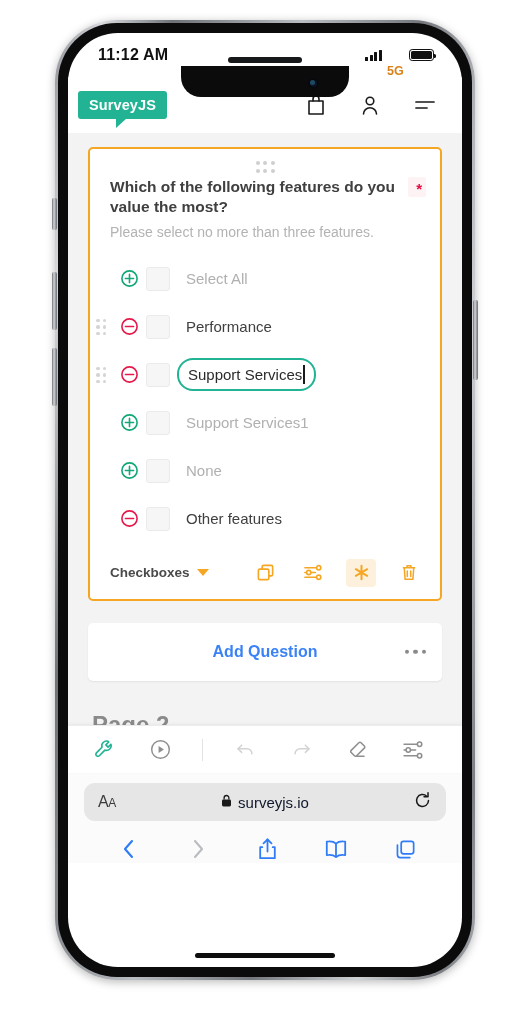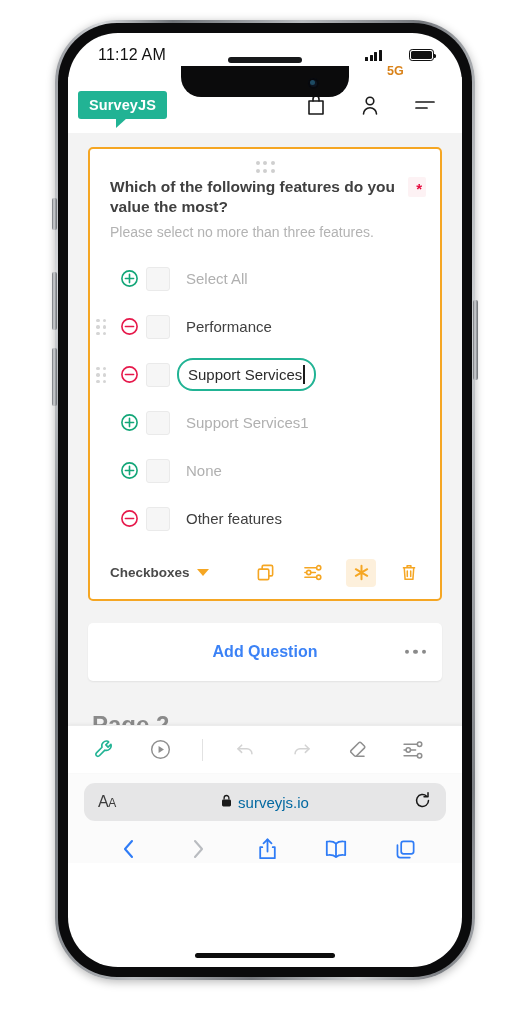--- a/index.html
+++ b/index.html
@@ -53,21 +53,21 @@
     border-radius:50%; background:#0d1420;
     box-shadow: inset 0 0 0 2px #07080c; }
   .camera::after{content:"";position:absolute;left:2px;top:2px;width:5px;height:5px;
     border-radius:50%;background:#1d4a63;}
 
   
   .statusbar {
     position: relative; height: 44px; display:flex; align-items:center;
     justify-content: space-between; padding: 0 28px 0 30px; z-index: 45;
   }
-  .sb-time { font-size: 16px; font-weight: 400; color:#111; letter-spacing:.2px; }
+  .sb-time { font-size: 16px; font-weight: 700; color:#111; letter-spacing:.2px; }
   .sb-right { display:flex; align-items:center; gap:5px; }
   .bars { display:flex; align-items:flex-end; gap:1.5px; height:11px; }
   .bars i { width:3px; background:#111; border-radius:.5px; display:block; }
   .bars i:nth-child(1){height:4px;} .bars i:nth-child(2){height:6px;}
   .bars i:nth-child(3){height:8.5px;} .bars i:nth-child(4){height:11px;}
   .net { font-size:12.5px; font-weight:600; color:#d98219; letter-spacing:.2px;margin-top:32px; }
   .batt { position:relative; width:25px; height:12px; border-radius:3.2px;
           border:1.2px solid #111; padding:1.3px; }
   .batt::after{content:"";position:absolute;right:-3.4px;top:3.5px;width:2px;height:4px;
     border-radius:0 1.5px 1.5px 0;background:#111;}
@@ -158,21 +158,21 @@
   .eb-sep{ width:1px; height:22px; background:#e2e2e2; }
 
   
   .safari { background:#fbfbfb; padding: 10px 16px 0 16px; }
   .urlbar { height:38px; background:#e6e6e7; border-radius:11px;
     display:flex; align-items:center; padding:0 14px; position:relative; }
   .aa { font-size:16px; color:#3c3c3c; letter-spacing:-.5px; }
   .aa small{ font-size:12px; }
   .url-center{ position:absolute; left:0; right:0; display:flex; align-items:center;
     justify-content:center; gap:6px; pointer-events:none; }
-  .url-text{ font-size:15px; color:#0369a1; }
+  .url-text{ font-size:15px; color:#0f172a; }
   .reload{ margin-left:auto; }
   .safari-tabs{ display:flex; align-items:center; justify-content:space-between;
     padding: 14px 26px 0 30px; }
   .st-item{ width:30px;height:28px;display:flex;align-items:center;justify-content:center;}
 
   .home-ind{ position:absolute; bottom:9px; left:50%; transform:translateX(-50%);
     width:140px; height:5px; border-radius:3px; background:#0d0d0d; }
 </style>
 </head>
 <body>

